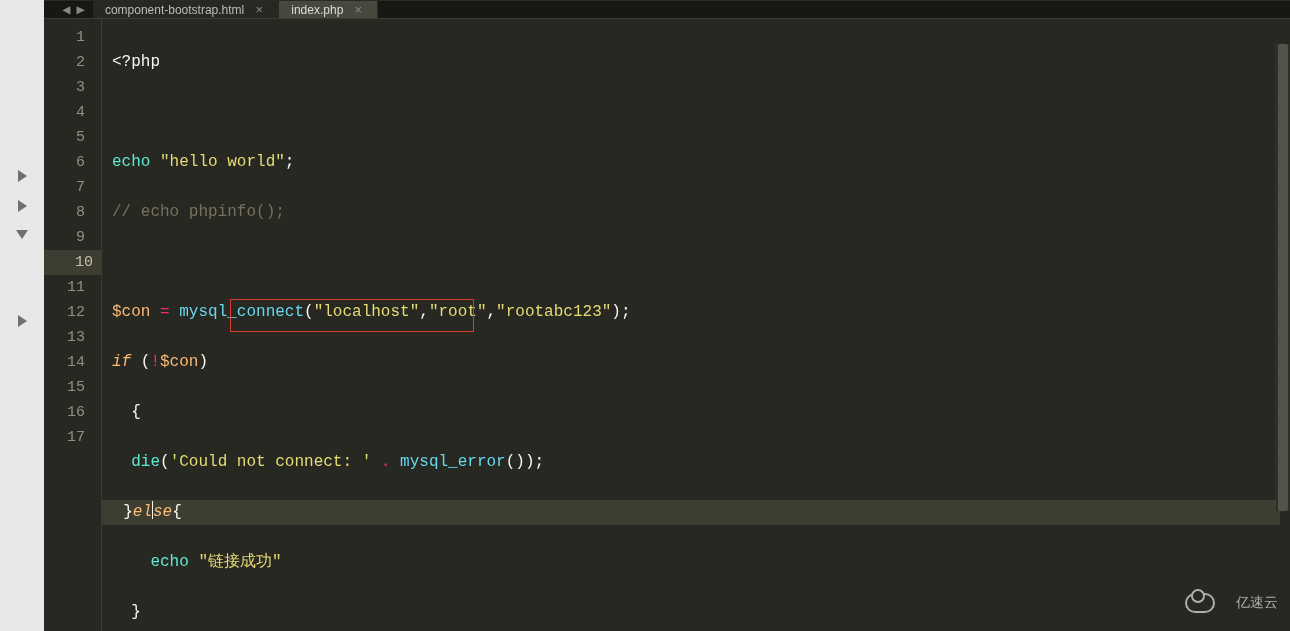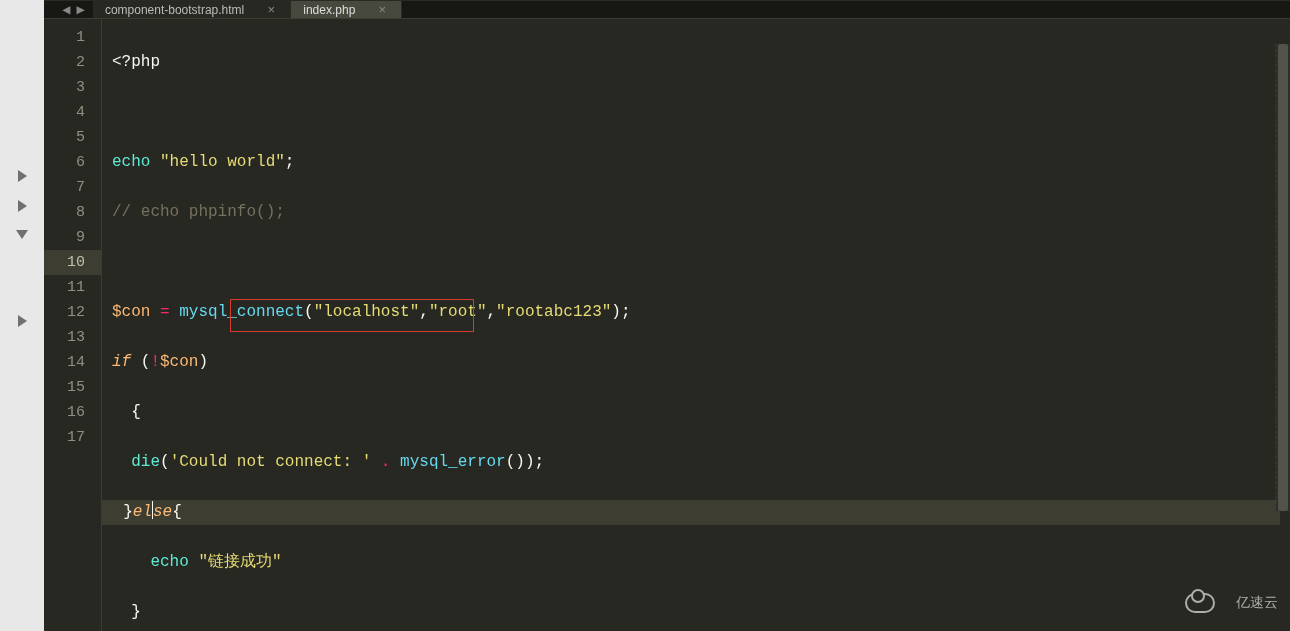--- a/index.html
+++ b/index.html
@@ -62,21 +62,21 @@
   }
   .tab-nav .arrow {
     color: #888;
     font-size: 14px;
     cursor: pointer;
   }
   .tab {
     display: flex;
     align-items: center;
     padding: 0 12px;
-    gap: 20px;
+    gap: 8px;
     font-size: 12px;
     font-family: -apple-system, 'Segoe UI', Arial, sans-serif;
     border-right: 1px solid #2a2a24;
     cursor: pointer;
   }
   .tab.inactive { background: #272822; color: #bbb; }
   .tab.active   { background: #48493e; color: #ddd; }
   .tab .close {
     color: #888;
     font-size: 13px;
@@ -95,21 +95,21 @@
     background: #272822;
     width: 58px;
     text-align: right;
     padding: 6px 16px 6px 0;
     color: #909081;
     font-size: 15px;
     line-height: 25px;
     user-select: none;
     border-right: 1px solid #3b3c34;
   }
-  .gutter .ln.hl { background: #3e3d32; color: #c0c0a8; margin-right: -16px; padding-right: 16px; text-align: right;}
+  .gutter .ln.hl { background: #3e3d32; color: #c0c0a8; margin-right: -16px; padding-right: 8px; text-align: right;}
   .code {
     flex: 1;
     padding: 6px 10px;
     font-size: 16px;
     line-height: 25px;
     white-space: pre;
     position: relative;
   }
   .code .line.hl { background: #3e3d32; margin-left: -10px; padding-left: 2px; }
   .redbox {

